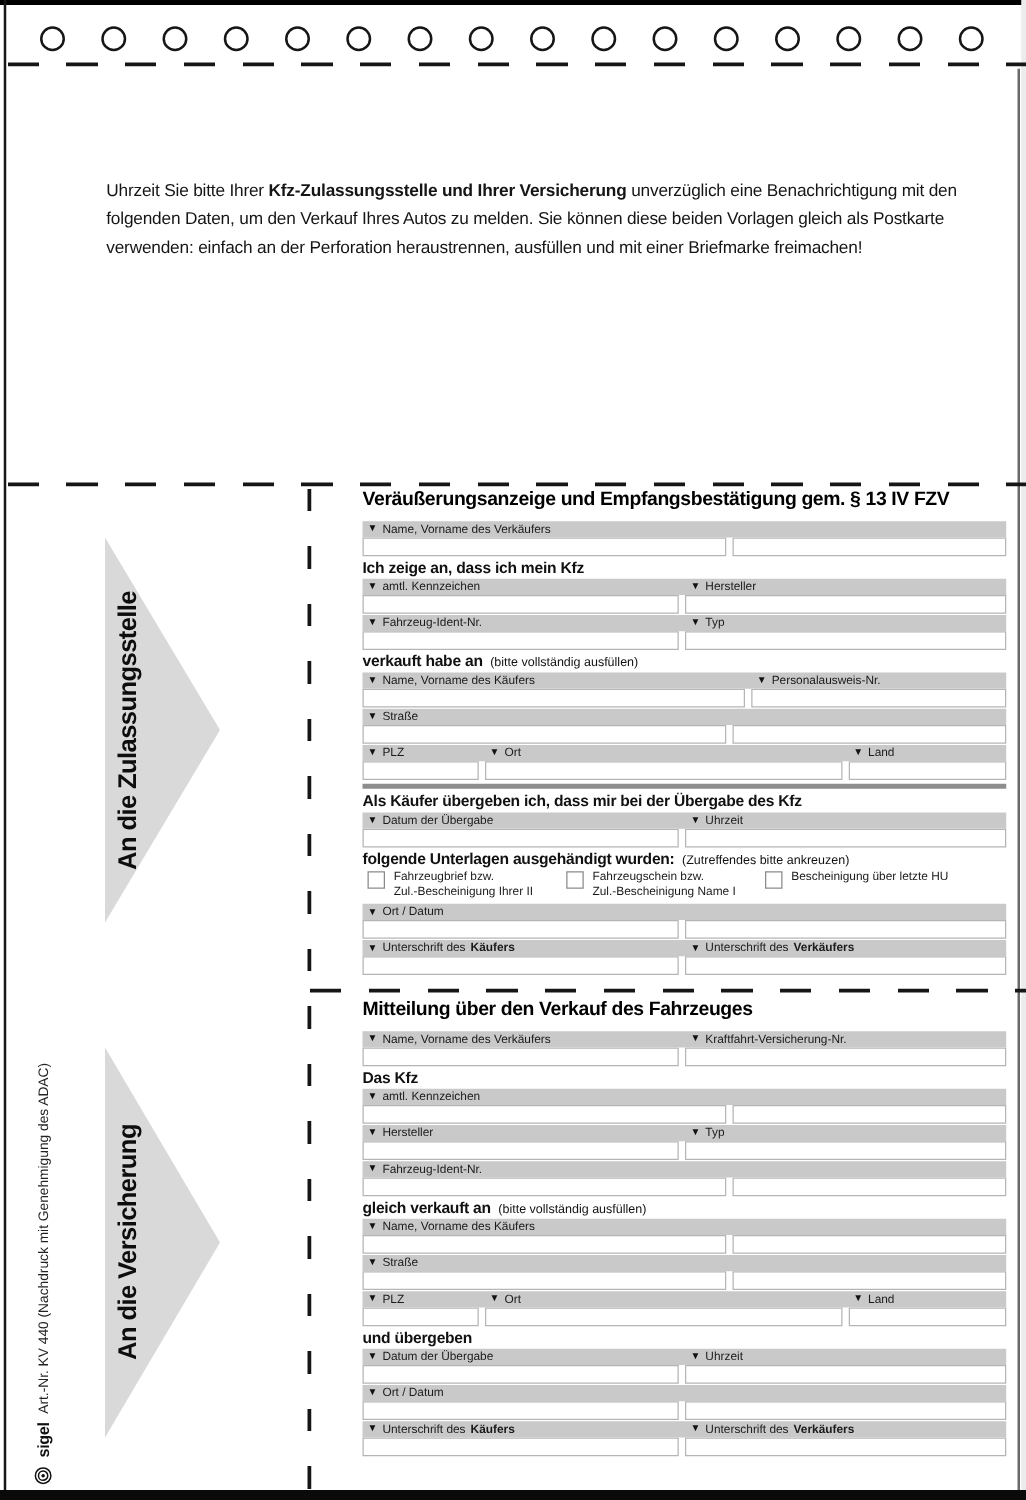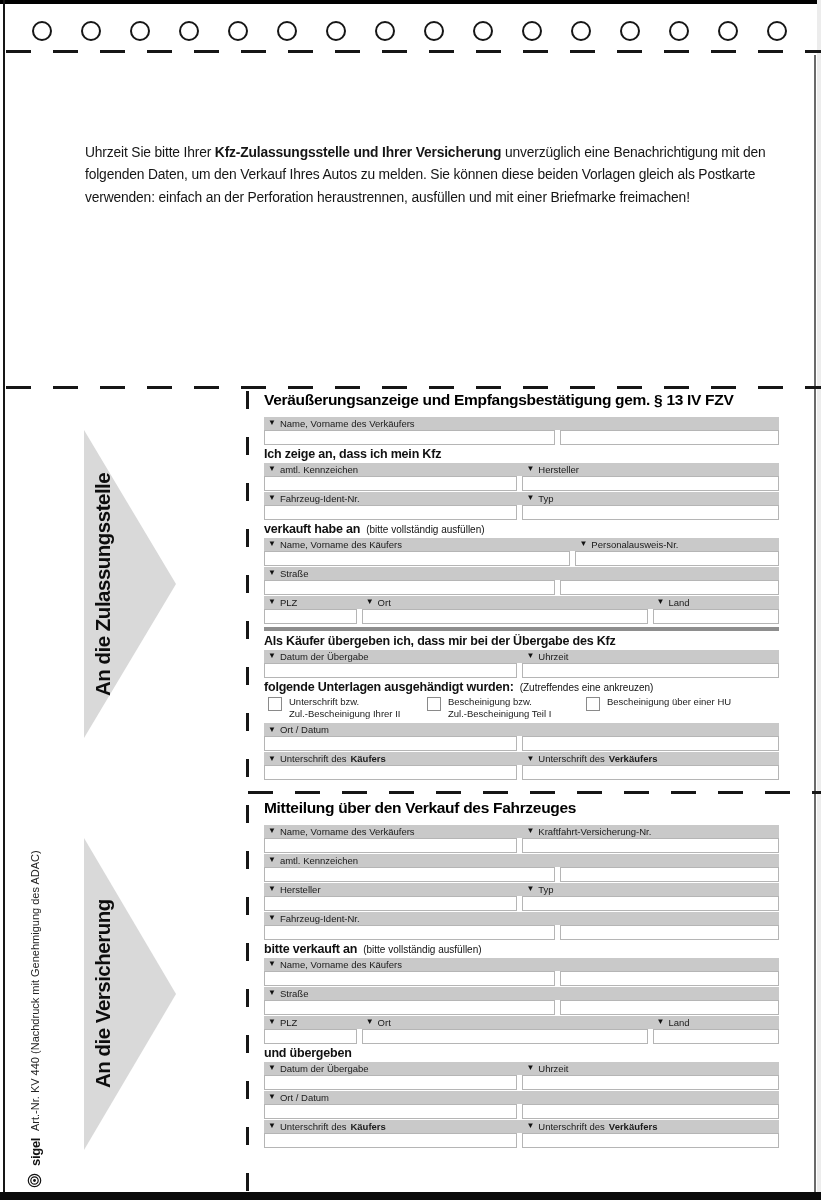--- a/index.html
+++ b/index.html
@@ -34,21 +34,21 @@
                writing-mode:vertical-rl;transform:rotate(180deg);
                display:flex;align-items:center;justify-content:center;
                font-weight:bold;font-size:20.5px;letter-spacing:-0.5px;white-space:nowrap;color:#0d0d0d;}
   .side-footer{position:absolute;left:24px;top:826px;width:22px;height:362px;
                writing-mode:vertical-rl;transform:rotate(180deg);
                display:flex;align-items:center;justify-content:flex-start;gap:7px;
                font-size:11px;color:#222;white-space:nowrap;}
   .side-footer .brand{font-weight:bold;font-size:13px;letter-spacing:-0.3px;color:#111;}
 
   
-  .card{position:absolute;left:264px;width:515px;}
+  .card{position:absolute;left:290px;width:515px;}
   #form-card-1{top:391px;}
   #form-card-2{top:799px;}
   .card-title{font-weight:bold;font-size:15.5px;letter-spacing:-0.3px;line-height:1.2;
               margin:0 0 7px 0;color:#000;}
   .heading{margin:2px 0 1px 0;font-weight:bold;font-size:12.5px;letter-spacing:-0.2px;line-height:1.2;}
   .heading .note{font-weight:normal;font-size:10px;letter-spacing:0;margin-left:6px;}
   .divider{height:4px;background:#8e8e8e;margin:3px 0;}
   .field-row{position:relative;height:28px;margin-bottom:1px;}
   .strip{position:absolute;left:0;top:0;width:100%;height:13px;background:#c9c9c9;}
   .cells{position:relative;display:flex;gap:5px;height:100%;}
@@ -253,40 +253,40 @@
         </div>
         <div class="cell" style="flex: 1 1 0px;">
           <div class="cell-label">
             <span class="tri">▼</span>
             <span>Uhrzeit</span>
           </div>
           <div class="cell-input"></div>
         </div>
       </div>
     </div>
-    <div class="heading"><span>folgende Unterlagen ausgehändigt wurden:</span><span class="note">(Zutreffendes eine ankreuzen)</span></div>
+    <div class="heading"><span>folgende Unterlagen ausgehändigt wurden:</span><span class="note">(Zutreffendes bitte ankreuzen)</span></div>
     <div class="cb-row">
       <div class="cb-item">
         <div class="cb-box"></div>
         <div class="cb-lines">
-          <span>Unterschrift bzw.</span>
+          <span>Fahrzeugbrief bzw.</span>
           <span>Zul.-Bescheinigung Ihrer II</span>
         </div>
       </div>
       <div class="cb-item">
         <div class="cb-box"></div>
         <div class="cb-lines">
-          <span>Bescheinigung bzw.</span>
-          <span>Zul.-Bescheinigung Teil I</span>
+          <span>Fahrzeugschein bzw.</span>
+          <span>Zul.-Bescheinigung Name I</span>
         </div>
       </div>
       <div class="cb-item">
         <div class="cb-box"></div>
         <div class="cb-lines">
-          <span>Bescheinigung über einer HU</span>
+          <span>Bescheinigung über letzte HU</span>
         </div>
       </div>
     </div>
     <div class="field-row">
       <div class="strip"></div>
       <div class="cells">
         <div class="cell" style="flex: 0 0 49.2%;">
           <div class="cell-label">
             <span class="tri">▼</span>
             <span>Ort / Datum</span>
@@ -335,20 +335,21 @@
         </div>
         <div class="cell" style="flex: 1 1 0px;">
           <div class="cell-label">
             <span class="tri">▼</span>
             <span>Kraftfahrt-Versicherung-Nr.</span>
           </div>
           <div class="cell-input"></div>
         </div>
       </div>
     </div>
+    <div class="heading"><span>Das Kfz</span></div>
     <div class="field-row">
       <div class="strip"></div>
       <div class="cells">
         <div class="cell" style="flex: 0 0 56.5%;">
           <div class="cell-label">
             <span class="tri">▼</span>
             <span>amtl. Kennzeichen</span>
           </div>
           <div class="cell-input"></div>
         </div>
@@ -386,21 +387,21 @@
             <span>Fahrzeug-Ident-Nr.</span>
           </div>
           <div class="cell-input"></div>
         </div>
         <div class="cell" style="flex: 1 1 0px;">
           <div class="cell-label"></div>
           <div class="cell-input"></div>
         </div>
       </div>
     </div>
-    <div class="heading"><span>bitte verkauft an</span><span class="note">(bitte vollständig ausfüllen)</span></div>
+    <div class="heading"><span>gleich verkauft an</span><span class="note">(bitte vollständig ausfüllen)</span></div>
     <div class="field-row">
       <div class="strip"></div>
       <div class="cells">
         <div class="cell" style="flex: 0 0 56.5%;">
           <div class="cell-label">
             <span class="tri">▼</span>
             <span>Name, Vorname des Käufers</span>
           </div>
           <div class="cell-input"></div>
         </div>

